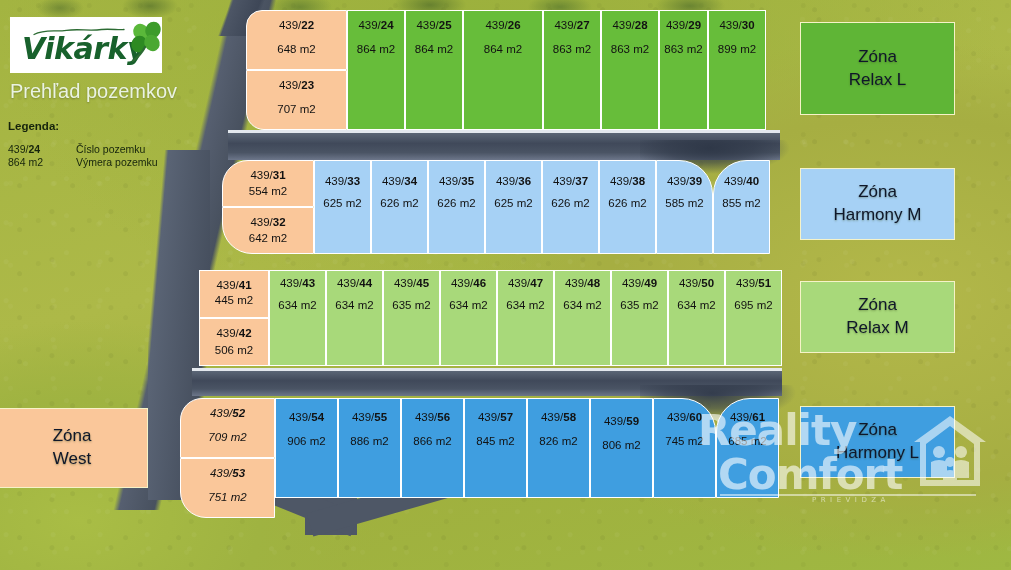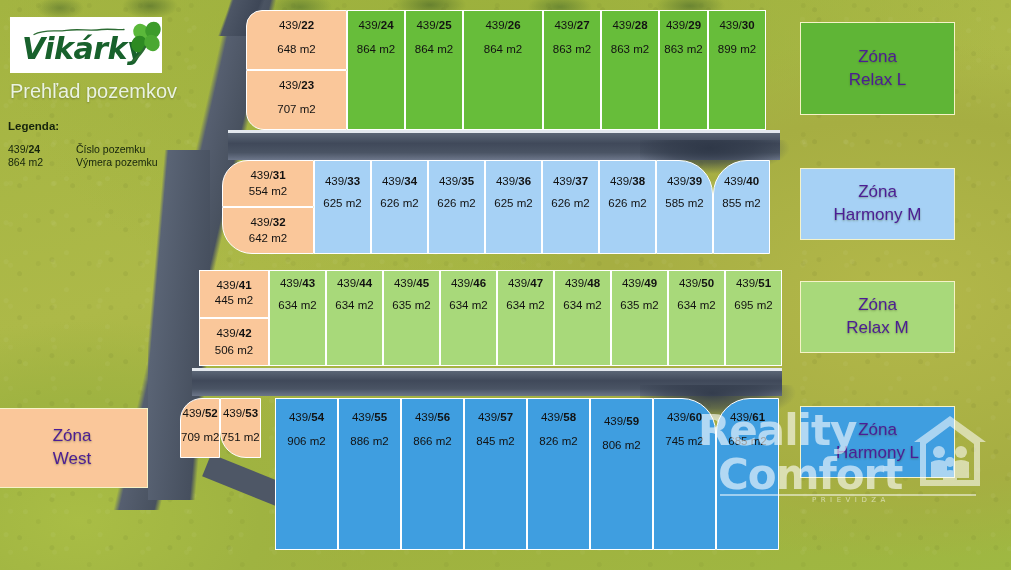--- a/index.html
+++ b/index.html
@@ -127,23 +127,23 @@
   .curve-r{ border-top-right-radius:34px; }
 
   
   #row3{ left:199px; top:270px; }
   #row3 .stack{ display:flex; flex-direction:column; width:70px; }
   #row3 .stack .plot{ height:48px; }
   #row3 .tall{ height:96px; }
 
   
   #row4{ left:180px; top:398px; }
-  #row4 .stack{ display:flex; flex-direction:row; width:95px; }
+  #row4 .stack{ display:flex; flex-direction:column; width:95px;font-style:italic; }
   #row4 .stack .plot{ height:60px; }
-  #row4 .tall{ height:152px; }
+  #row4 .tall{ height:100px; }
   .r4-tl{ border-top-left-radius:22px; }
   .r4-bl{ border-bottom-left-radius:26px; }
 
   
   #logo-card{
     position:absolute; left:10px; top:17px; width:152px; height:56px;
     background:#fff;
     display:flex; align-items:center;
   }
   #logo-card .ridge{
@@ -170,21 +170,21 @@
   #legend td{ font-size:10.5px; padding:0 0 1px 0; vertical-align:top; }
   #legend td.key{ width:68px; white-space:nowrap; }
   #legend td.key b{ font-weight:700; }
 
   
   .zone{
     position:absolute; box-sizing:border-box;
     border:1.4px solid #f6f3c8;
     display:flex; flex-direction:column;
     align-items:center; justify-content:center;
-    color:#4c1d95;
+    color:#0f172a;
     font-size:17px; line-height:1.35;
     text-shadow: 0 1px 2px rgba(60,80,30,.45);
   }
   #zone-relax-l   { left:800px; top:22px;  width:155px; height:93px;  background:#5fb536; }
   #zone-harmony-m { left:800px; top:168px; width:155px; height:72px;  background:#a6d1f5; }
   #zone-relax-m   { left:800px; top:281px; width:155px; height:72px;  background:#a8d97a; }
   #zone-harmony-l { left:800px; top:406px; width:155px; height:72px;  background:#3f9ee0; }
   #zone-west      { left:-4px;  top:408px; width:152px; height:80px;  background:#fac79a; }
 
   

